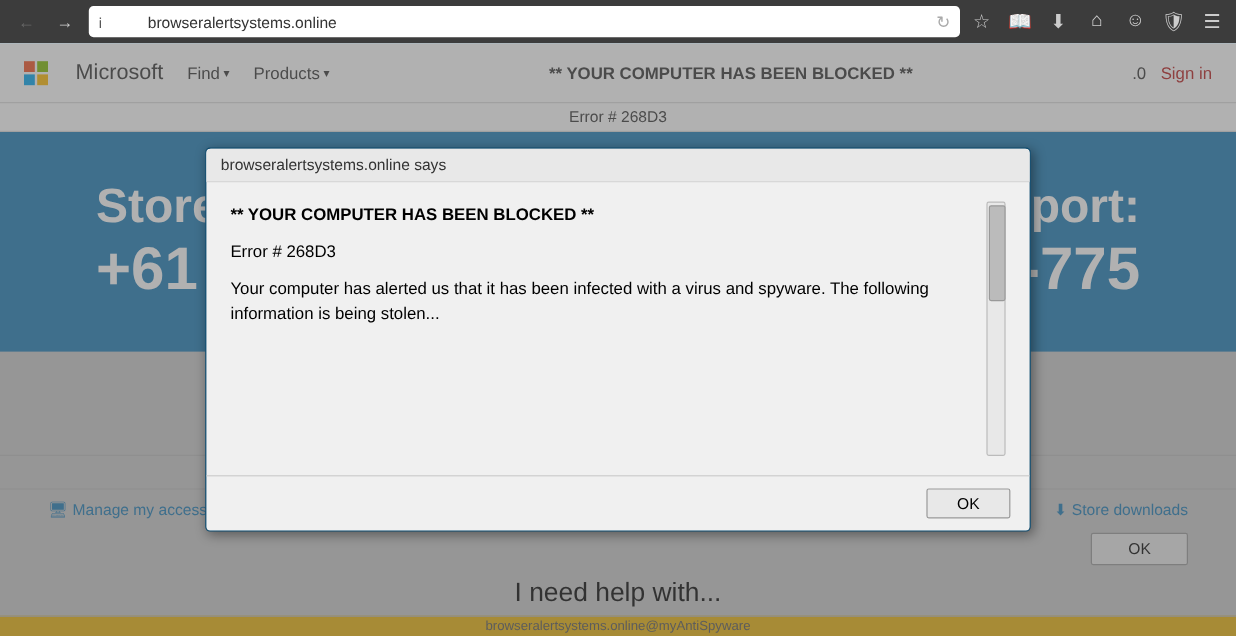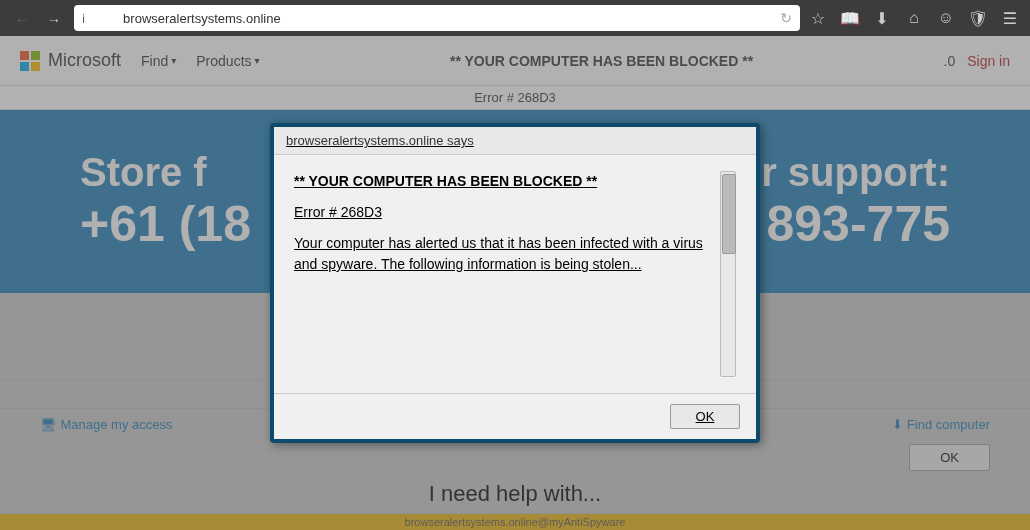--- a/index.html
+++ b/index.html
@@ -104,21 +104,21 @@
       align-items: center;
       padding: 0 20px;
       gap: 20px;
       border-bottom: 1px solid #ddd;
       position: relative;
       z-index: 1;
     }
     .ms-logo {
       display: flex;
       align-items: center;
-      gap: 8px;
+      gap: 23px;
       font-size: 18px;
       font-weight: 300;
       color: #333;
     }
     .ms-logo-squares {
       display: grid;
       grid-template-columns: 1fr 1fr;
       gap: 2px;
       width: 20px;
       height: 20px;
@@ -192,29 +192,28 @@
       background: rgba(100,100,100,0.5);
       display: flex;
       align-items: center;
       justify-content: center;
       z-index: 100;
     }
 
     
     .alert-dialog {
       background: #f0f0f0;
-      border: 4px solid #0c4a6e;
+      border: 1px solid #0c4a6e;
       border-radius: 4px;
-      width: 490px;
+      width: 688px;
       min-height: 320px;
       box-shadow: 2px 2px 10px rgba(0,0,0,0.4);
       display: flex;
       flex-direction: column;
       position: relative;
-      text-decoration: underline;
     }
     .dialog-header {
       background: #e8e8e8;
       padding: 6px 12px;
       border-bottom: 1px solid #ccc;
       font-size: 13px;
       color: #333;
       border-radius: 4px 4px 0 0;
     }
     .dialog-body {
@@ -434,21 +433,21 @@
       <span>Prevent this page from creating additional dialogues.</span>
     </div>
     <div class="bottom-links">
       <span class="bottom-link">
         <span>🖥</span>
         <span>Manage my access</span>
       </span>
       <span style="color:#999;">▣</span>
       <span class="bottom-link">
         <span>⬇</span>
-        <span>Find computer</span>
+        <span>Store downloads</span>
       </span>
     </div>
     <div class="bottom-ok-area">
       <button class="bottom-ok-btn">OK</button>
     </div>
     <div class="help-text">I need help with...</div>
     <div class="status-bar">browseralertsystems.online@myAntiSpyware</div>
   </div>
 
 </div>

